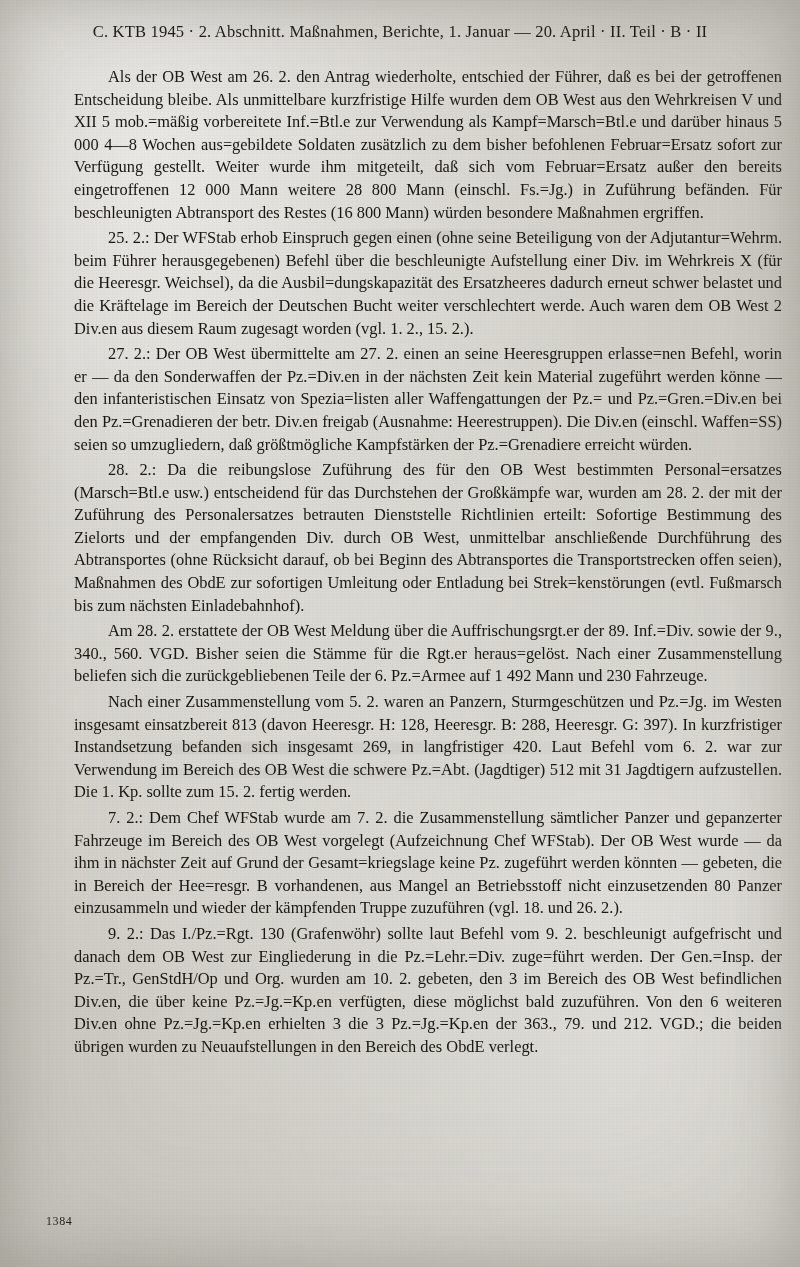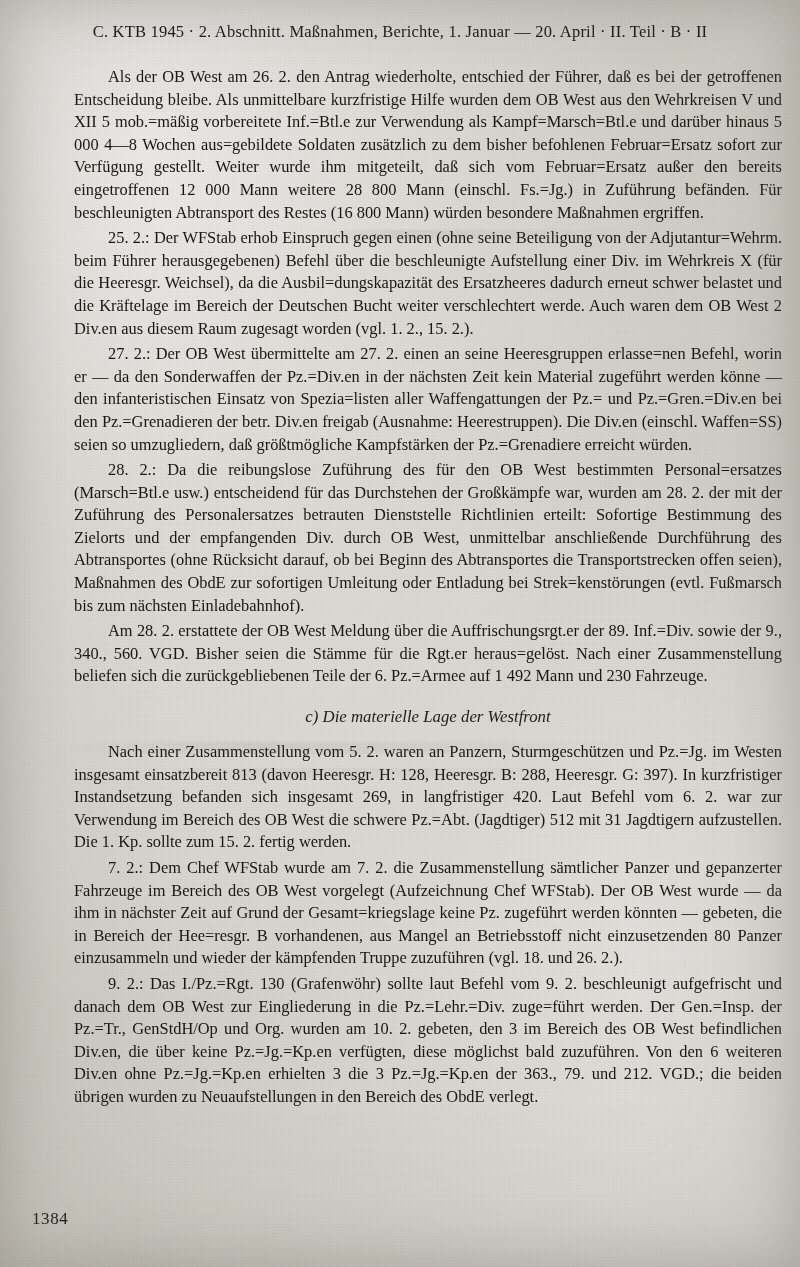--- a/index.html
+++ b/index.html
@@ -67,23 +67,23 @@
   .section-head {
     margin: 18px 0 10px 0;
     text-align: center;
     font-style: italic;
     font-size: 16.8px;
     line-height: 22px;
   }
   .spacer-sm { height: 3px; }
   .folio {
     position: absolute;
-    left: 32px;
+    left: 46px;
     bottom: 38px;
-    font-size: 17px;
+    font-size: 12px;
     letter-spacing: 0.6px;
     color: #1a1815;
   }
   .smudge-1, .smudge-2, .smudge-3 {
     position: absolute;
     pointer-events: none;
     opacity: 0.20;
     background: linear-gradient(90deg, rgba(90,88,80,0.0) 0%, rgba(90,88,80,0.55) 30%, rgba(90,88,80,0.20) 75%, rgba(90,88,80,0.0) 100%);
     filter: blur(1.1px);
   }
@@ -109,21 +109,20 @@
     <p class="indent">Als der OB West am 26. 2. den Antrag wiederholte, entschied der Führer, daß es bei der getroffenen Entscheidung bleibe. Als unmittelbare kurzfristige Hilfe wurden dem OB West aus den Wehrkreisen V und XII 5 mob.=mäßig vorbereitete Inf.=Btl.e zur Verwendung als Kampf=Marsch=Btl.e und darüber hinaus 5 000 4—8 Wochen aus=gebildete Soldaten zusätzlich zu dem bisher befohlenen Februar=Ersatz sofort zur Verfügung gestellt. Weiter wurde ihm mitgeteilt, daß sich vom Februar=Ersatz außer den bereits eingetroffenen 12 000 Mann weitere 28 800 Mann (einschl. Fs.=Jg.) in Zuführung befänden. Für beschleunigten Abtransport des Restes (16 800 Mann) würden besondere Maßnahmen ergriffen.</p>
     <div class="spacer-sm"></div>
     <p class="indent">25. 2.: Der WFStab erhob Einspruch gegen einen (ohne seine Beteiligung von der Adjutantur=Wehrm. beim Führer herausgegebenen) Befehl über die beschleunigte Aufstellung einer Div. im Wehrkreis X (für die Heeresgr. Weichsel), da die Ausbil=dungskapazität des Ersatzheeres dadurch erneut schwer belastet und die Kräftelage im Bereich der Deutschen Bucht weiter verschlechtert werde. Auch waren dem OB West 2 Div.en aus diesem Raum zugesagt worden (vgl. 1. 2., 15. 2.).</p>
     <div class="spacer-sm"></div>
     <p class="indent">27. 2.: Der OB West übermittelte am 27. 2. einen an seine Heeresgruppen erlasse=nen Befehl, worin er — da den Sonderwaffen der Pz.=Div.en in der nächsten Zeit kein Material zugeführt werden könne — den infanteristischen Einsatz von Spezia=listen aller Waffengattungen der Pz.= und Pz.=Gren.=Div.en bei den Pz.=Grenadieren der betr. Div.en freigab (Ausnahme: Heerestruppen). Die Div.en (einschl. Waffen=SS) seien so umzugliedern, daß größtmögliche Kampfstärken der Pz.=Grenadiere erreicht würden.</p>
     <div class="spacer-sm"></div>
     <p class="indent">28. 2.: Da die reibungslose Zuführung des für den OB West bestimmten Personal=ersatzes (Marsch=Btl.e usw.) entscheidend für das Durchstehen der Großkämpfe war, wurden am 28. 2. der mit der Zuführung des Personalersatzes betrauten Dienststelle Richtlinien erteilt: Sofortige Bestimmung des Zielorts und der empfangenden Div. durch OB West, unmittelbar anschließende Durchführung des Abtransportes (ohne Rücksicht darauf, ob bei Beginn des Abtransportes die Transportstrecken offen seien), Maßnahmen des ObdE zur sofortigen Umleitung oder Entladung bei Strek=kenstörungen (evtl. Fußmarsch bis zum nächsten Einladebahnhof).</p>
     <div class="spacer-sm"></div>
     <p class="indent">Am 28. 2. erstattete der OB West Meldung über die Auffrischungsrgt.er der 89. Inf.=Div. sowie der 9., 340., 560. VGD. Bisher seien die Stämme für die Rgt.er heraus=gelöst. Nach einer Zusammenstellung beliefen sich die zurückgebliebenen Teile der 6. Pz.=Armee auf 1 492 Mann und 230 Fahrzeuge.</p>
 
-    <div class="section-head">c) Die materielle Lage der Westfront</div>
 
     <div class="spacer-sm"></div>
     <p class="indent">Nach einer Zusammenstellung vom 5. 2. waren an Panzern, Sturmgeschützen und Pz.=Jg. im Westen insgesamt einsatzbereit 813 (davon Heeresgr. H: 128, Heeresgr. B: 288, Heeresgr. G: 397). In kurzfristiger Instandsetzung befanden sich insgesamt 269, in langfristiger 420. Laut Befehl vom 6. 2. war zur Verwendung im Bereich des OB West die schwere Pz.=Abt. (Jagdtiger) 512 mit 31 Jagdtigern aufzustellen. Die 1. Kp. sollte zum 15. 2. fertig werden.</p>
     <div class="spacer-sm"></div>
     <p class="indent">7. 2.: Dem Chef WFStab wurde am 7. 2. die Zusammenstellung sämtlicher Panzer und gepanzerter Fahrzeuge im Bereich des OB West vorgelegt (Aufzeichnung Chef WFStab). Der OB West wurde — da ihm in nächster Zeit auf Grund der Gesamt=kriegslage keine Pz. zugeführt werden könnten — gebeten, die in Bereich der Hee=resgr. B vorhandenen, aus Mangel an Betriebsstoff nicht einzusetzenden 80 Panzer einzusammeln und wieder der kämpfenden Truppe zuzuführen (vgl. 18. und 26. 2.).</p>
     <div class="spacer-sm"></div>
     <p class="indent">9. 2.: Das I./Pz.=Rgt. 130 (Grafenwöhr) sollte laut Befehl vom 9. 2. beschleunigt aufgefrischt und danach dem OB West zur Eingliederung in die Pz.=Lehr.=Div. zuge=führt werden. Der Gen.=Insp. der Pz.=Tr., GenStdH/Op und Org. wurden am 10. 2. gebeten, den 3 im Bereich des OB West befindlichen Div.en, die über keine Pz.=Jg.=Kp.en verfügten, diese möglichst bald zuzuführen. Von den 6 weiteren Div.en ohne Pz.=Jg.=Kp.en erhielten 3 die 3 Pz.=Jg.=Kp.en der 363., 79. und 212. VGD.; die beiden übrigen wurden zu Neuaufstellungen in den Bereich des ObdE verlegt.</p>
 
   </div>
 

